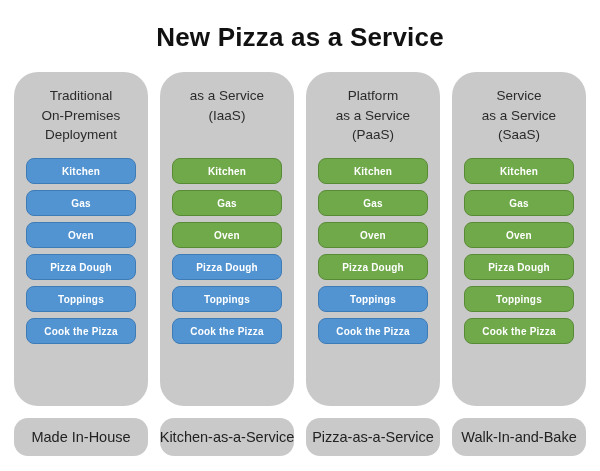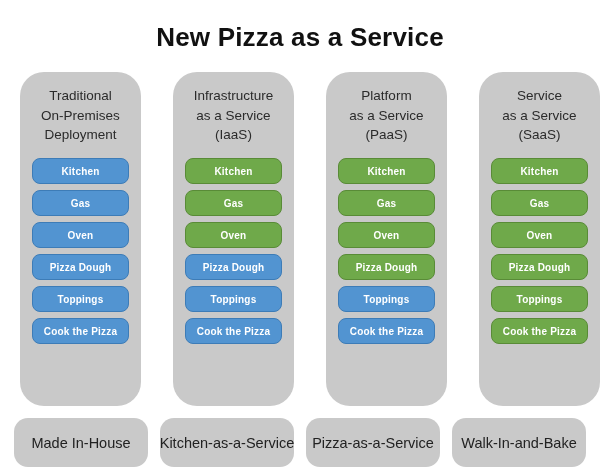--- a/index.html
+++ b/index.html
@@ -31,21 +31,20 @@
     justify-content: center;
     gap: 12px;
     margin-top: 19px;
   }
   .column {
     width: 134px;
     height: 334px;
     background: var(--panel);
     border-radius: 24px;
     padding: 12px 12px 0 12px;
-    margin-left: 20px;
   }
   .col-header {
     height: 58px;
     margin-top: 2px;
     margin-bottom: 14px;
     text-align: center;
     font-size: 13.5px;
     line-height: 19.5px;
     color: #2b2b2b;
   }
@@ -71,21 +70,21 @@
     border: 1px solid var(--green-border);
   }
   .footers-row {
     display: flex;
     justify-content: center;
     gap: 12px;
     margin-top: 12px;
   }
   .footer-box {
     width: 134px;
-    height: 49px;
+    height: 38px;
     background: var(--panel);
     border-radius: 14px;
     display: flex;
     align-items: center;
     justify-content: center;
     font-size: 14.5px;
     color: #222222;
     white-space: nowrap;
   }
   .legend-row {
@@ -126,21 +125,20 @@
         </div>
         <div class="item you">Kitchen</div>
         <div class="item you">Gas</div>
         <div class="item you">Oven</div>
         <div class="item you">Pizza Dough</div>
         <div class="item you">Toppings</div>
         <div class="item you">Cook the Pizza</div>
       </div>
       <div class="column">
         <div class="col-header">
-          <div>Infrastructure</div>
           <div>as a Service</div>
           <div>(IaaS)</div>
         </div>
         <div class="item vendor">Kitchen</div>
         <div class="item vendor">Gas</div>
         <div class="item vendor">Oven</div>
         <div class="item you">Pizza Dough</div>
         <div class="item you">Toppings</div>
         <div class="item you">Cook the Pizza</div>
       </div>

